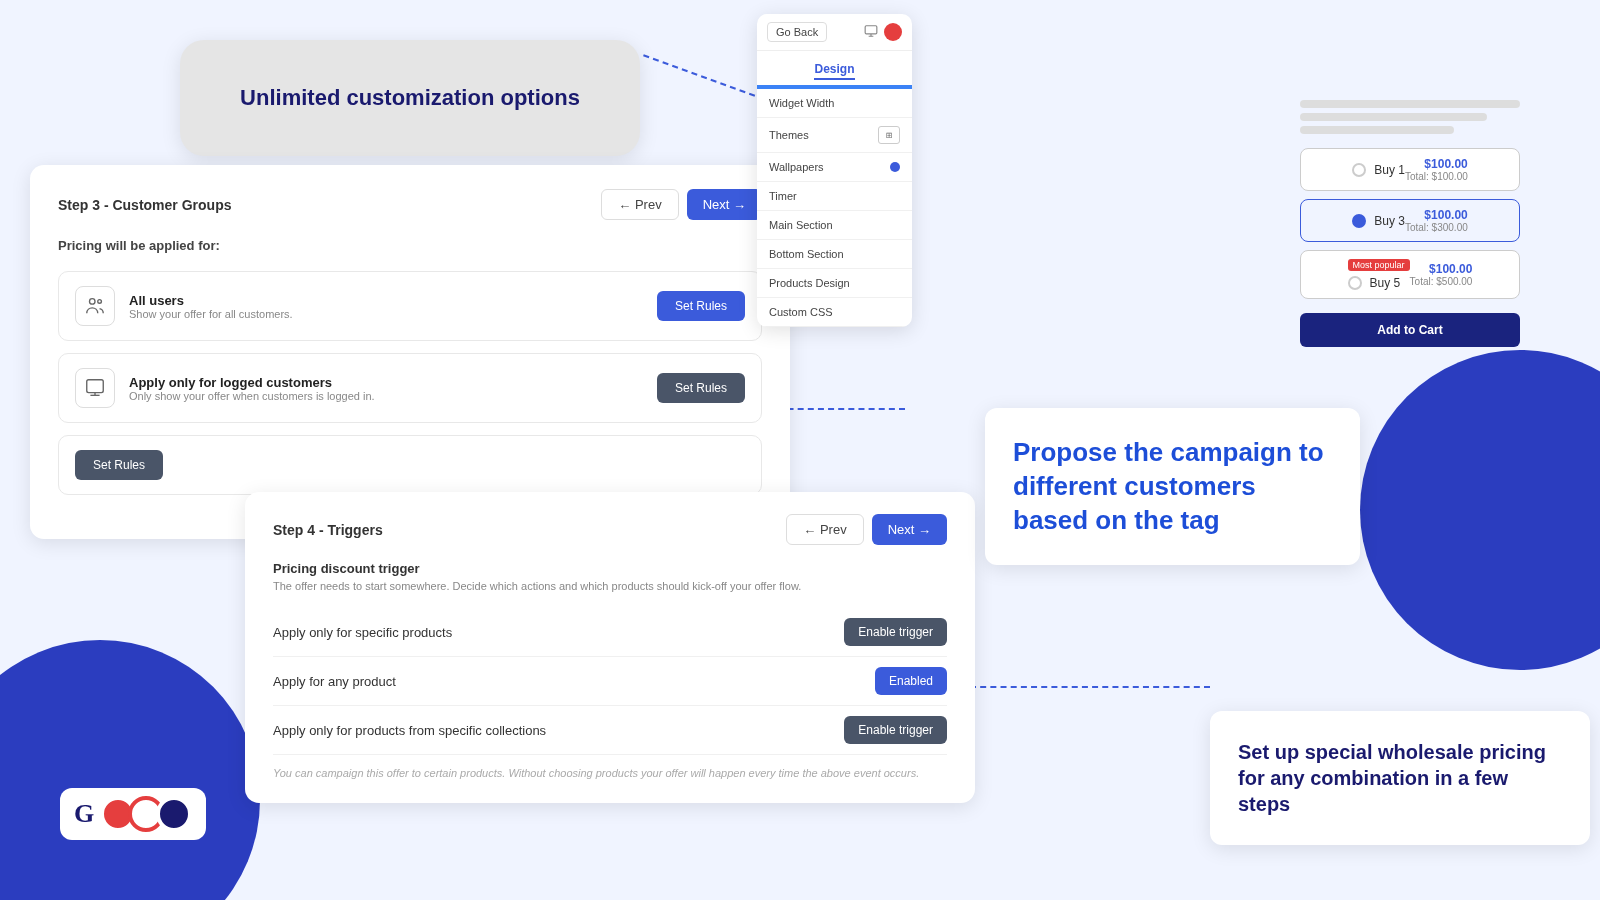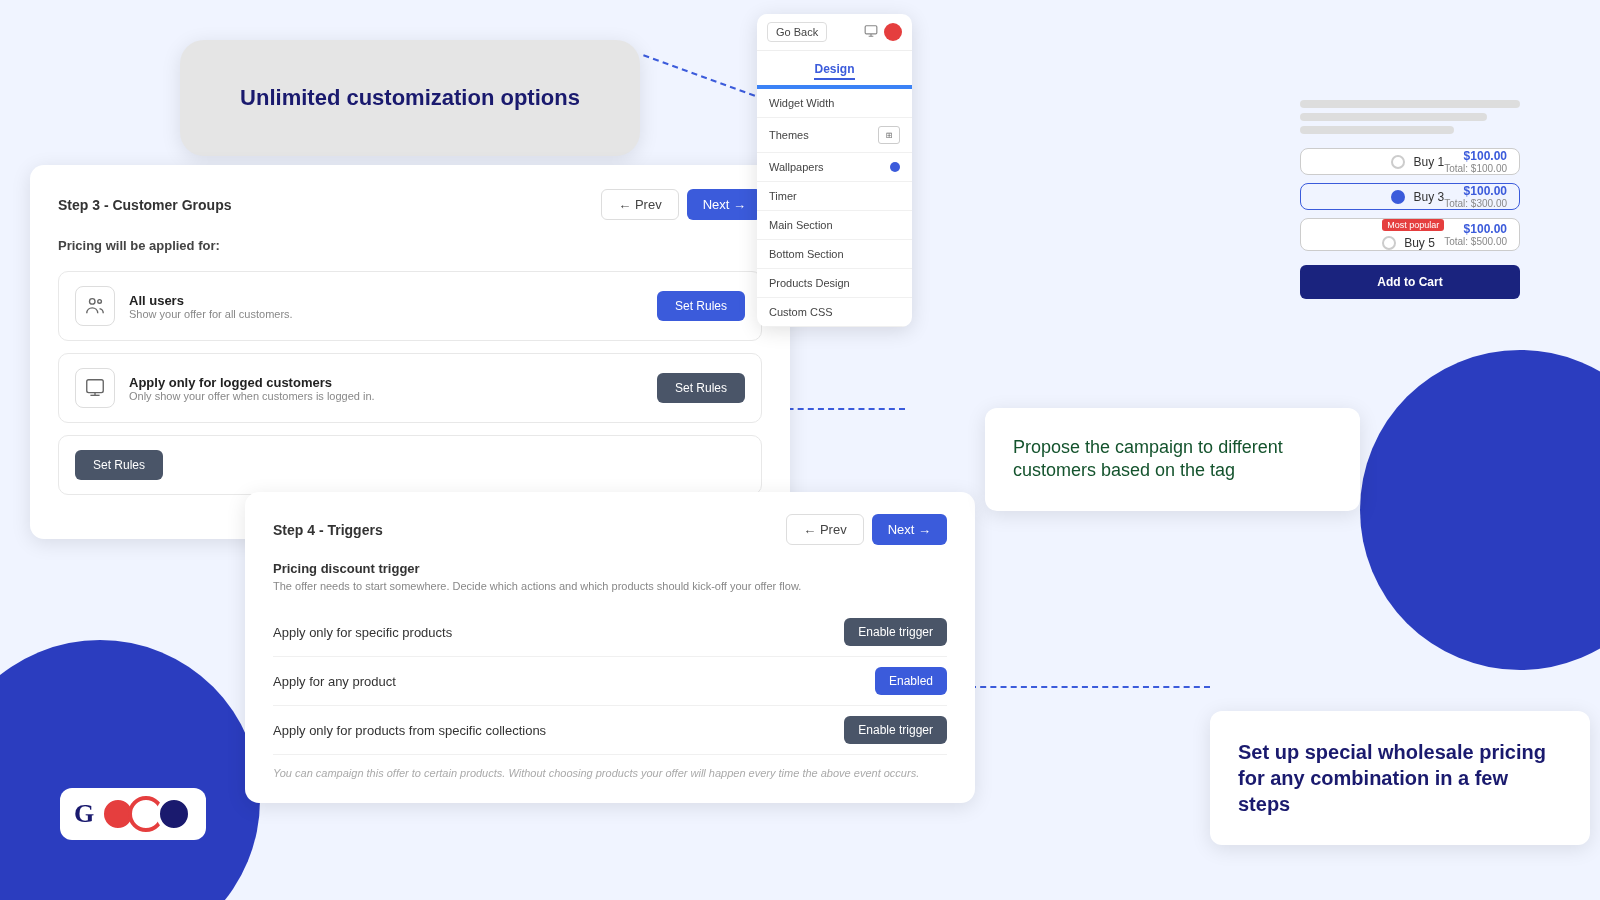--- a/index.html
+++ b/index.html
@@ -267,25 +267,25 @@
       border-radius: 4px;
       margin-bottom: 5px;
     }
     .header-line.short { width: 70%; }
     .header-line.medium { width: 85%; }
     .header-line.full { width: 100%; }
 
     .pricing-option {
       border: 1.5px solid #ccc;
       border-radius: 8px;
-      padding: 0 12px;
+      padding: 8px 12px;
       margin-bottom: 8px;
       display: flex;
       align-items: center;
-      justify-content: flex-end;
+      justify-content: center;
       background: #fff;
     }
     .pricing-option.selected {
       border-color: #3b5bdb;
       background: #f0f4ff;
     }
     .pricing-option-left {
       display: flex;
       align-items: center;
       gap: 8px;
@@ -345,23 +345,23 @@
       top: 408px;
       right: 240px;
       width: 375px;
       background: #fff;
       border-radius: 12px;
       box-shadow: 0 4px 20px rgba(0,0,0,0.1);
       padding: 28px 28px;
       z-index: 20;
     }
     .callout-propose h2 {
-      font-size: 18px;
-      font-weight: 400;
-      color: #14532d;
+      font-size: 26px;
+      font-weight: 700;
+      color: #1d4ed8;
       line-height: 1.3;
     }
 
     
     .step4-panel {
       position: absolute;
       top: 492px;
       left: 245px;
       width: 730px;
       background: #fff;

